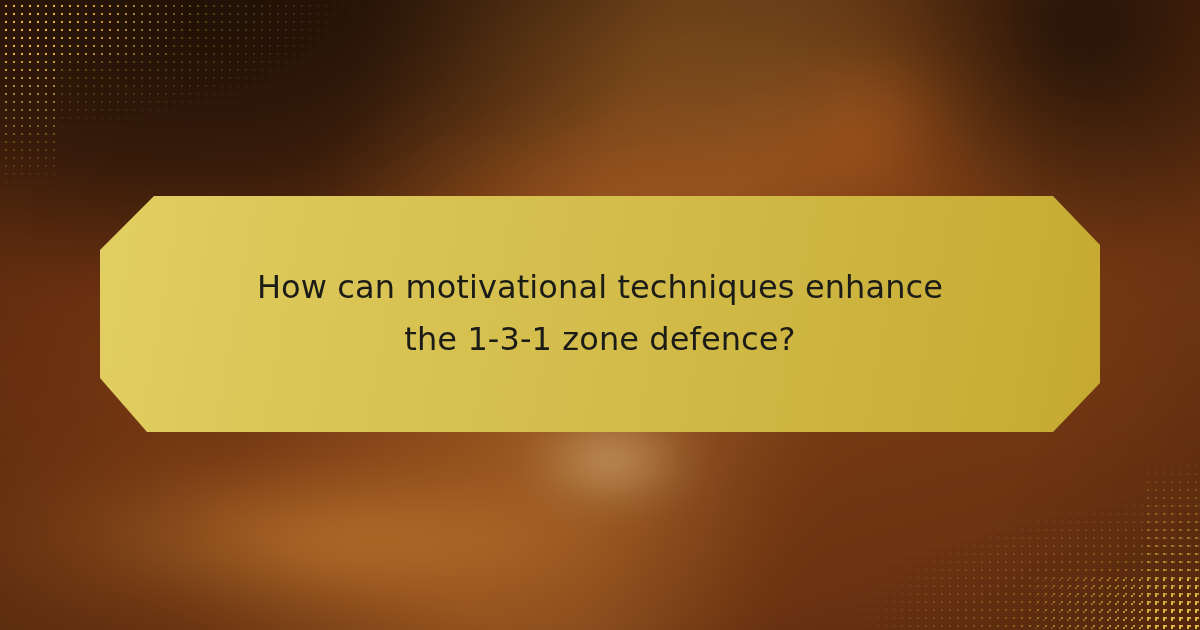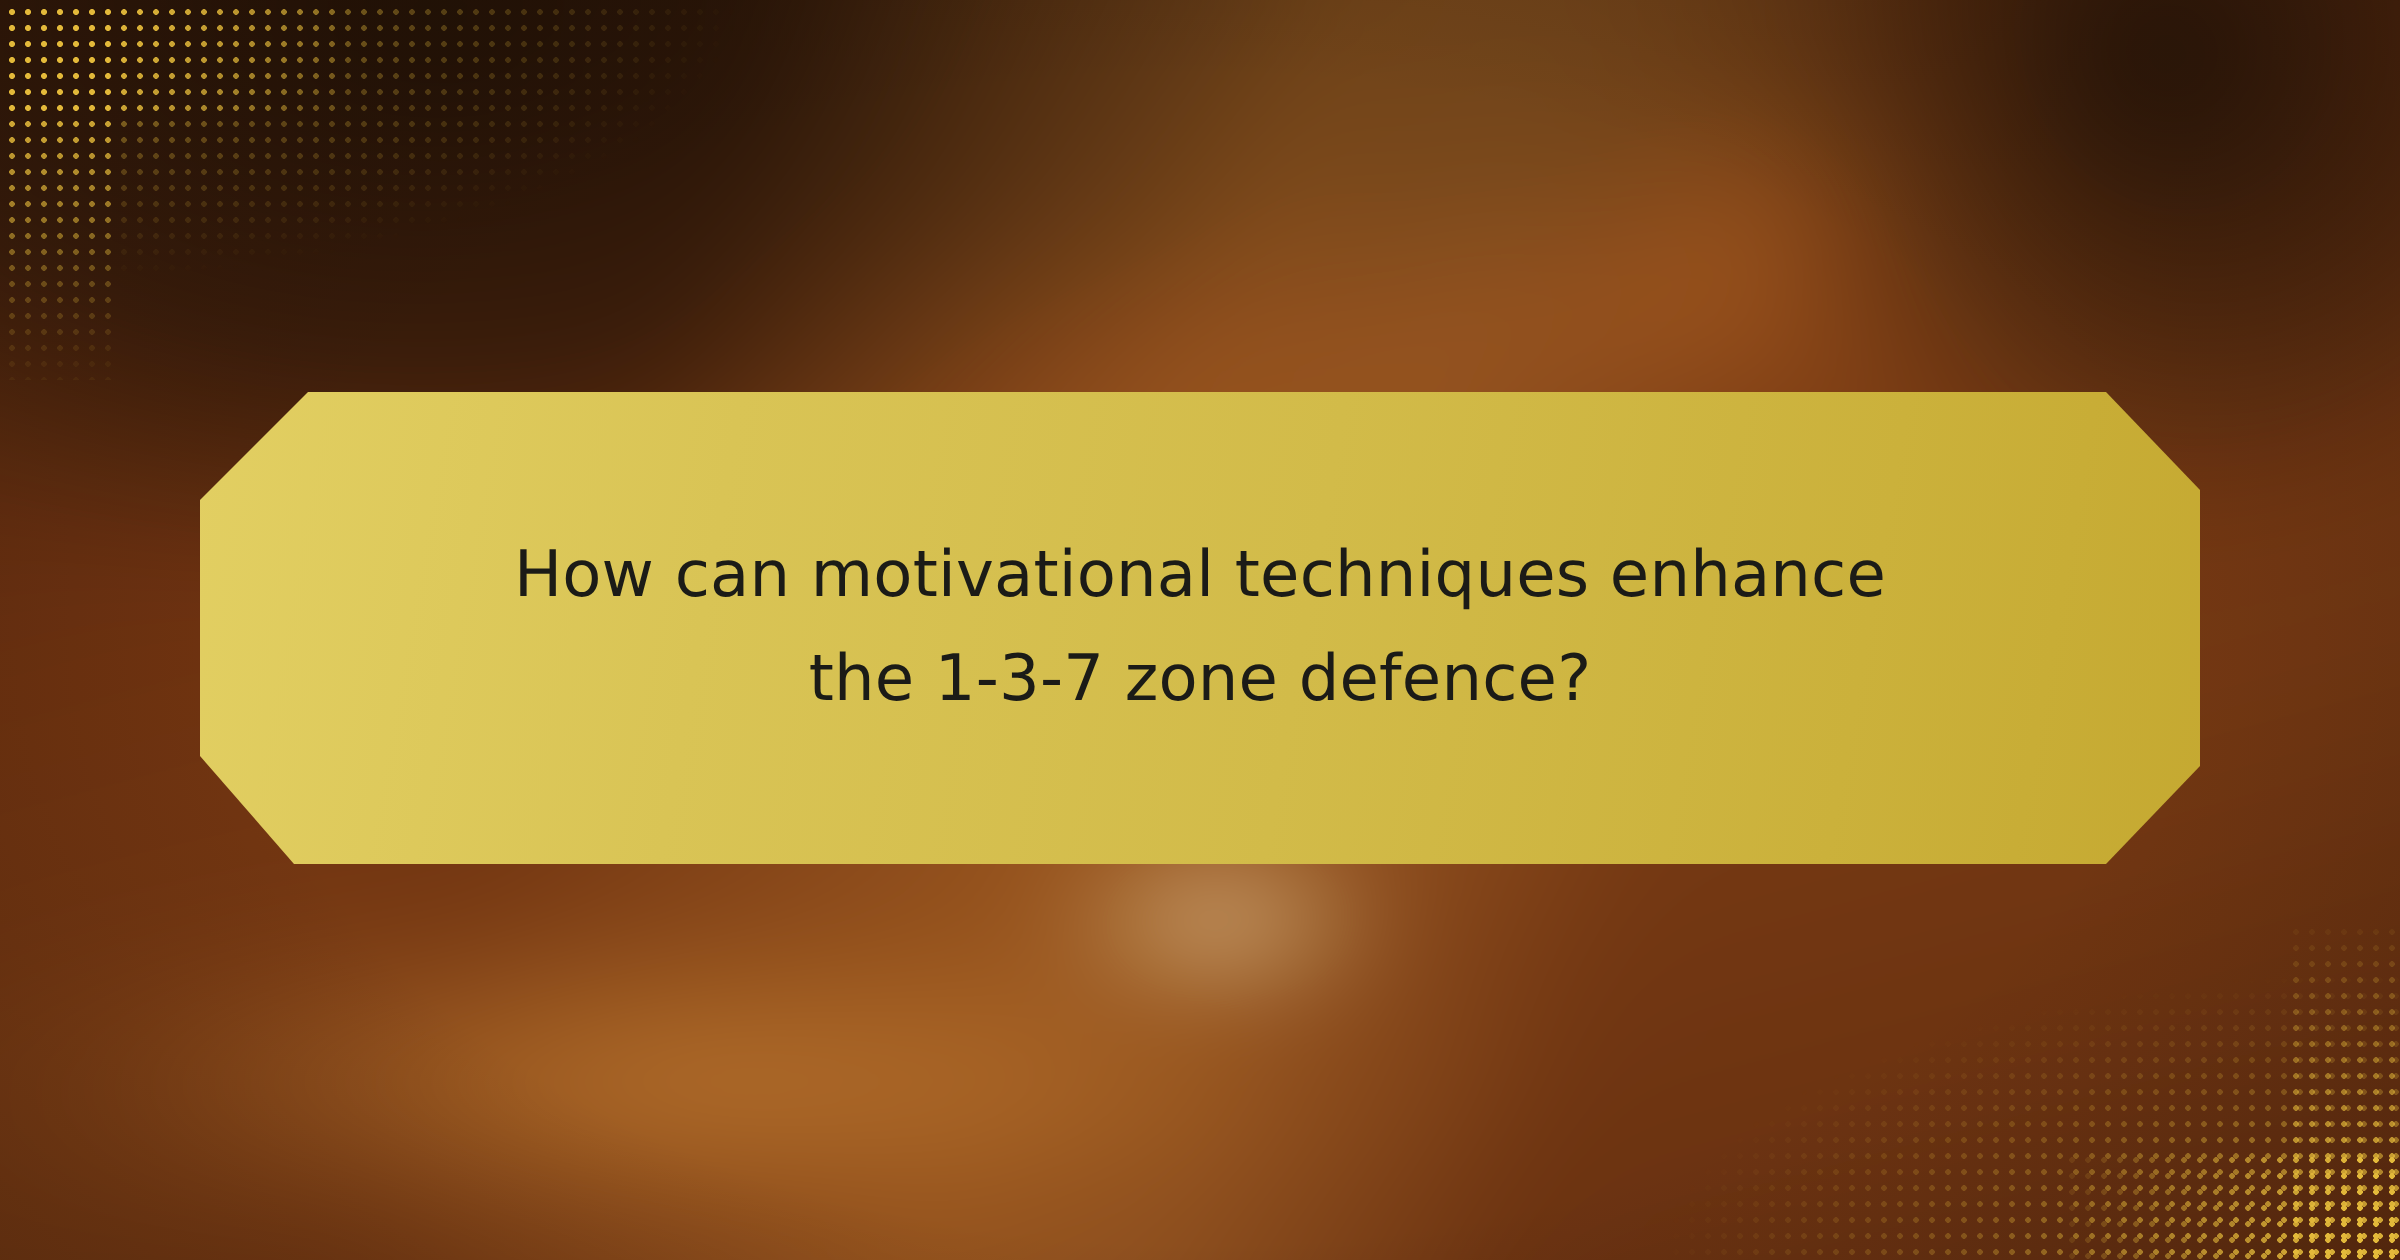--- a/index.html
+++ b/index.html
@@ -129,16 +129,16 @@
   <div class="dots tl-field" style="--dot-color: #e3b93a;"></div>
   <div class="dots tl-wide" style="--dot-color: #e3b93a;"></div>
   <div class="dots tl-tall" style="--dot-color: #e3b93a;"></div>
 
   <div class="dots br-field" style="--dot-color: #e3b93a;"></div>
   <div class="dots br-tall" style="--dot-color: #e3b93a;"></div>
   <div class="dots br-wide" style="--dot-color: #e3b93a;"></div>
 
   <div class="card-clip">
     <div class="question-text">How can motivational techniques enhance
-the 1-3-7 zone defence?</div>
+the 1-3-1 zone defence?</div>
   </div>
 
 </div>
 
 </body></html>

